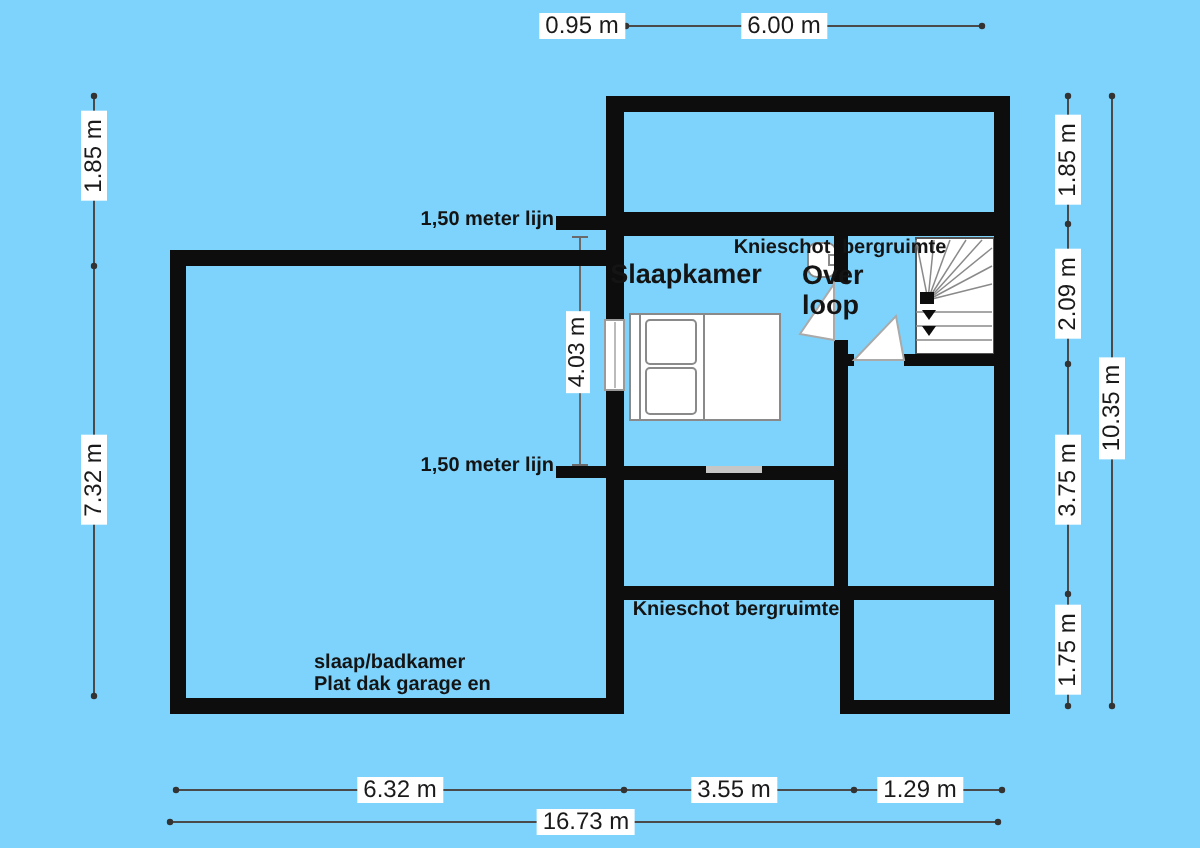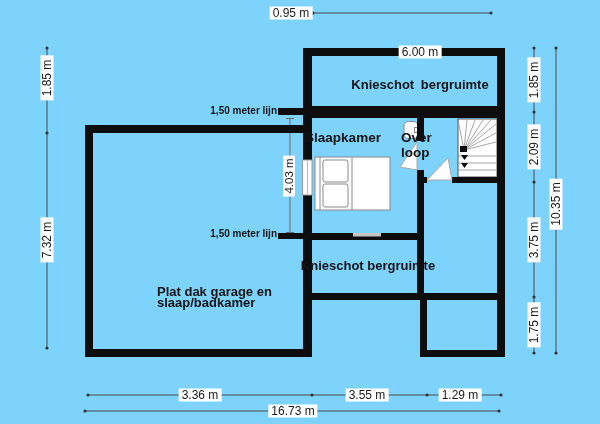--- a/index.html
+++ b/index.html
@@ -6,21 +6,21 @@
   .canvas{
     position:relative;width:600px;height:424px;background:#7dd3fc;overflow:hidden;
     font-family:"Liberation Sans", sans-serif;color:#111;
   }
   .canvas svg{position:absolute;left:0;top:0;}
   .lbl{position:absolute;white-space:nowrap;transform:translate(-50%,-50%);}
   .dim{font-size:12px;color:#1a1a1a;background:#fff;padding:0 3px;line-height:13px;}
   .dim.v{transform:translate(-50%,-50%) rotate(-90deg);padding:0 4px;}
   .room{font-weight:bold;color:#141414;}
   .room.big{font-size:13.5px;line-height:15px;}
-  .room.small{font-size:13px;line-height:11px;}
+  .room.small{font-size:10px;line-height:11px;margin-top:40px;}
   .block{position:absolute;white-space:nowrap;}
   .meterline{position:absolute;font-size:10px;font-weight:bold;color:#141414;
     transform:translate(-100%,-50%);white-space:nowrap;}
   .annot-v{position:absolute;font-size:11.5px;color:#1a1a1a;background:#fff;padding:0 3px;
     transform:translate(-50%,-50%) rotate(-90deg);white-space:nowrap;}
   .ws{word-spacing:3px;}
 </style>
 </head>
 <body>
 
@@ -128,32 +128,32 @@
       <line x1="307.5" y1="161" x2="307.5" y2="194" stroke="#bbbbbb" stroke-width="1"></line>
     </g>
 
     <rect x="353" y="233" width="28" height="3.5" fill="#c6c6c6"></rect>
 
     <polygon points="417,142 417,170 400,167" fill="#ffffff" stroke="#aaaaaa" stroke-width="1"></polygon>
     <polygon points="427,180 452,180 448,158" fill="#ffffff" stroke="#aaaaaa" stroke-width="1"></polygon>
   </svg>
 
   <div class="lbl dim" style="left:291px;top:13px;">0.95 m</div>
-  <div class="lbl dim" style="left:420px;top:13px;margin-top:39px;">6.00 m</div>
+  <div class="lbl dim" style="left:392px;top:13px;">6.00 m</div>
 
   <div class="lbl dim v" style="left:47px;top:78px;">1.85 m</div>
   <div class="lbl dim v" style="left:47px;top:240px;">7.32 m</div>
 
   <div class="lbl dim v" style="left:534px;top:80px;">1.85 m</div>
   <div class="lbl dim v" style="left:534px;top:147px;">2.09 m</div>
   <div class="lbl dim v" style="left:534px;top:240px;">3.75 m</div>
   <div class="lbl dim v" style="left:534px;top:325px;">1.75 m</div>
   <div class="lbl dim v" style="left:556px;top:204px;">10.35 m</div>
 
-  <div class="lbl dim" style="left:200px;top:395px;">3.36 m</div>
+  <div class="lbl dim" style="left:200px;top:395px;">6.32 m</div>
   <div class="lbl dim" style="left:367px;top:395px;">3.55 m</div>
   <div class="lbl dim" style="left:460px;top:395px;">1.29 m</div>
   <div class="lbl dim" style="left:293px;top:411px;">16.73 m</div>
 
   <div class="meterline" style="left:277px;top:110px;">1,50 meter lijn</div>
   <div class="meterline" style="left:277px;top:233px;">1,50 meter lijn</div>
   <div class="annot-v" style="left:289px;top:176px;">4.03 m</div>
 
   <div class="lbl room small ws" style="left:420px;top:84px;">Knieschot bergruimte</div>
 
@@ -161,18 +161,18 @@
 
   <div class="block room big" style="left:401px;top:130px;">
     <div>Over</div>
     <div>loop</div>
   </div>
 
 
   <div class="lbl room small" style="left:368px;top:265px;">Knieschot bergruimte</div>
 
   <div class="block room small" style="left:157px;top:286px;">
+    <div>slaap/badkamer</div>
     <div>Plat dak garage en</div>
-    <div>slaap/badkamer</div>
   </div>
 
 
 </div>
 
 </body></html>

